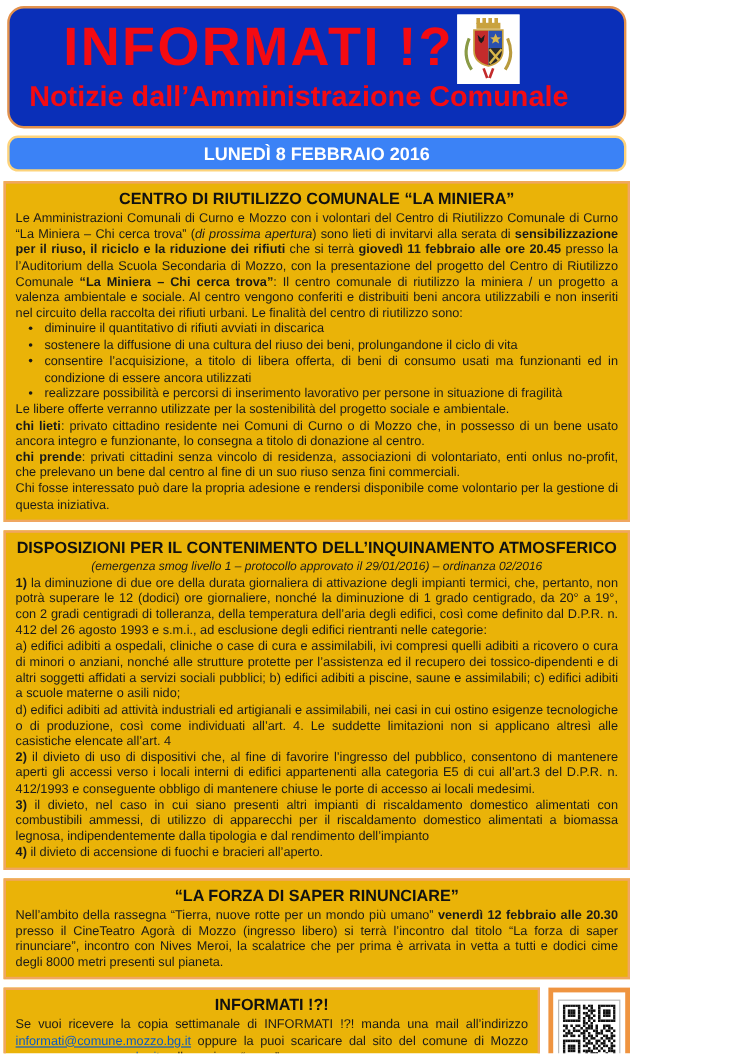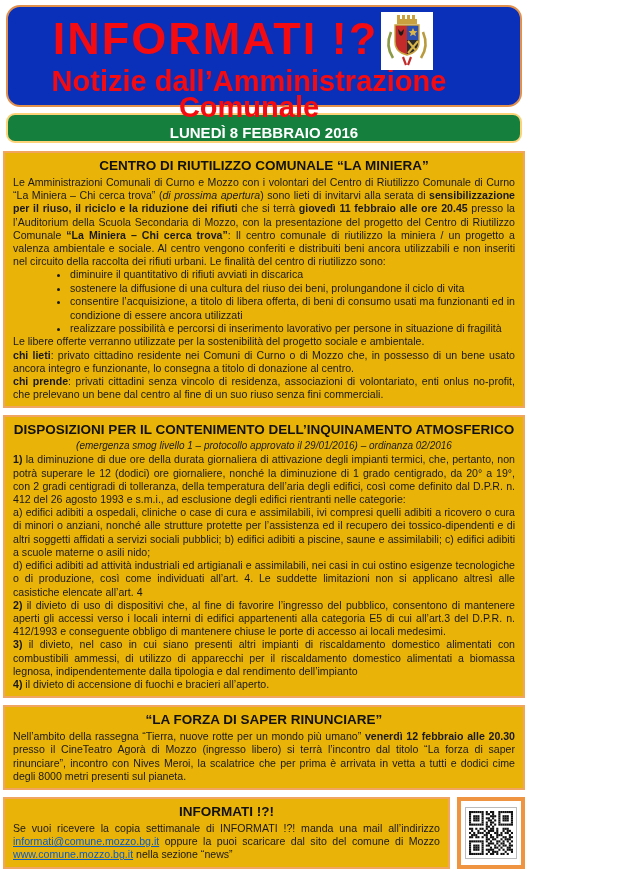--- a/index.html
+++ b/index.html
@@ -4,36 +4,36 @@
 <style>
   html,body{margin:0;padding:0;background:#ffffff;}
   .page{width:528px;height:878px;box-sizing:border-box;padding:5px 3px;overflow:hidden;
         font-family:"Liberation Sans",sans-serif;background:#fff;position:relative;}
 
   
   .header{position:relative;height:102px;background:#0a2fb8;border:2px solid #e2914d;
           border-radius:14px;box-sizing:border-box;text-align:center;padding-top:8px;margin:0 3px;}
   .header-title{font-size:45px;line-height:48px;font-weight:bold;color:#f40b12;
                 letter-spacing:2px;margin-right:80px;}
-  .header-subtitle{font-size:29px;line-height:26px;font-weight:bold;color:#f40b12;
+  .header-subtitle{font-size:24px;line-height:26px;font-weight:bold;color:#f40b12;
                    margin-top:5px;margin-right:30px;}
   .crest{position:absolute;top:5px;right:87px;width:52px;height:58px;background:#fff;}
 
   
-  .datebar{margin:6px 3px 8px;height:30px;background:#15803d;border:2px solid #fdd37a;
+  .datebar{margin:6px 3px 8px;height:30px;background:#3b82f6;border:2px solid #fdd37a;
            border-radius:9px;color:#ffffff;font-weight:bold;font-size:15px;
-           display:flex;align-items:flex-end;justify-content:center;box-sizing:border-box;}
+           display:flex;align-items:center;justify-content:center;box-sizing:border-box;}
 
   
   .box{border:2px solid #f0a661;background:#eab308;margin:0 0 7px 0;padding:3px 8px 5px;box-sizing:border-box;}
   .box h2{font-size:13.5px;text-align:center;margin:2px 0 3px;font-weight:bold;color:#111;}
   .box .subtitle{text-align:center;font-style:italic;font-size:10px;margin:0 0 2px;color:#191919;}
   .box p{margin:0;font-size:10.6px;line-height:13.2px;text-align:justify;color:#191919;}
   .box ul{margin:0;padding-left:24px;}
-  .box li{font-size:10.6px;line-height:13.4px;text-align:justify;color:#191919;margin-left:33px;}
+  .box li{font-size:10.6px;line-height:13.4px;text-align:justify;color:#191919;}
   .b{font-weight:bold;}
   .i{font-style:italic;}
   a.doc-link{color:#0b5bc4;text-decoration:underline;}
 
   
   .footer-row{display:flex;gap:7px;align-items:stretch;}
   .footer-box{flex:1;margin:0;}
   .qr-box{width:68px;border:4px solid #ef9440;box-sizing:border-box;background:#fff;
           display:flex;align-items:center;justify-content:center;}
   .qr-inner{border:1px solid #bbb;padding:3px;background:#fff;line-height:0;}
@@ -87,20 +87,21 @@
     <p><span>Le Amministrazioni Comunali di Curno e Mozzo con i volontari del Centro di Riutilizzo Comunale di Curno “La Miniera – Chi cerca trova” (</span><span class="i">di prossima apertura</span><span>) sono lieti di invitarvi alla serata di </span><span class="b">sensibilizzazione per il riuso, il riciclo e la riduzione dei rifiuti</span><span> che si terrà </span><span class="b">giovedì 11 febbraio alle ore 20.45</span><span> presso la l’Auditorium della Scuola Secondaria di Mozzo, con la presentazione del progetto del Centro di Riutilizzo Comunale </span><span class="b">“La Miniera – Chi cerca trova”</span><span>: Il centro comunale di riutilizzo la miniera / un progetto a valenza ambientale e sociale. Al centro vengono conferiti e distribuiti beni ancora utilizzabili e non inseriti nel circuito della raccolta dei rifiuti urbani. Le finalità del centro di riutilizzo sono:</span></p>
     <ul>
       <li><span>diminuire il quantitativo di rifiuti avviati in discarica</span></li>
       <li><span>sostenere la diffusione di una cultura del riuso dei beni, prolungandone il ciclo di vita</span></li>
       <li><span>consentire l’acquisizione, a titolo di libera offerta, di beni di consumo usati ma funzionanti ed in condizione di essere ancora utilizzati</span></li>
       <li><span>realizzare possibilità e percorsi di inserimento lavorativo per persone in situazione di fragilità</span></li>
     </ul>
     <p><span>Le libere offerte verranno utilizzate per la sostenibilità del progetto sociale e ambientale.</span></p>
     <p><span class="b">chi lieti</span><span>: privato cittadino residente nei Comuni di Curno o di Mozzo che, in possesso di un bene usato ancora integro e funzionante, lo consegna a titolo di donazione al centro.</span></p>
     <p><span class="b">chi prende</span><span>: privati cittadini senza vincolo di residenza, associazioni di volontariato, enti onlus no-profit, che prelevano un bene dal centro al fine di un suo riuso senza fini commerciali.</span></p>
+    <p><span>Chi fosse interessato può dare la propria adesione e rendersi disponibile come volontario per la gestione di questa iniziativa.</span></p>
   </section>
 
   <section class="box">
     <h2>DISPOSIZIONI PER IL CONTENIMENTO DELL’INQUINAMENTO ATMOSFERICO</h2>
     <div class="subtitle">(emergenza smog livello 1 – protocollo approvato il 29/01/2016) – ordinanza 02/2016</div>
     <p><span class="b">1)</span><span> la diminuzione di due ore della durata giornaliera di attivazione degli impianti termici, che, pertanto, non potrà superare le 12 (dodici) ore giornaliere, nonché la diminuzione di 1 grado centigrado, da 20° a 19°, con 2 gradi centigradi di tolleranza, della temperatura dell’aria degli edifici, così come definito dal D.P.R. n. 412 del 26 agosto 1993 e s.m.i., ad esclusione degli edifici rientranti nelle categorie:</span></p>
     <p><span>a) edifici adibiti a ospedali, cliniche o case di cura e assimilabili, ivi compresi quelli adibiti a ricovero o cura di minori o anziani, nonché alle strutture protette per l’assistenza ed il recupero dei tossico-dipendenti e di altri soggetti affidati a servizi sociali pubblici; b) edifici adibiti a piscine, saune e assimilabili; c) edifici adibiti a scuole materne o asili nido;</span></p>
     <p><span>d) edifici adibiti ad attività industriali ed artigianali e assimilabili, nei casi in cui ostino esigenze tecnologiche o di produzione, così come individuati all’art. 4. Le suddette limitazioni non si applicano altresì alle casistiche elencate all’art. 4</span></p>
     <p><span class="b">2)</span><span> il divieto di uso di dispositivi che, al fine di favorire l’ingresso del pubblico, consentono di mantenere aperti gli accessi verso i locali interni di edifici appartenenti alla categoria E5 di cui all’art.3 del D.P.R. n. 412/1993 e conseguente obbligo di mantenere chiuse le porte di accesso ai locali medesimi.</span></p>
     <p><span class="b">3)</span><span> il divieto, nel caso in cui siano presenti altri impianti di riscaldamento domestico alimentati con combustibili ammessi, di utilizzo di apparecchi per il riscaldamento domestico alimentati a biomassa legnosa, indipendentemente dalla tipologia e dal rendimento dell’impianto</span></p>

